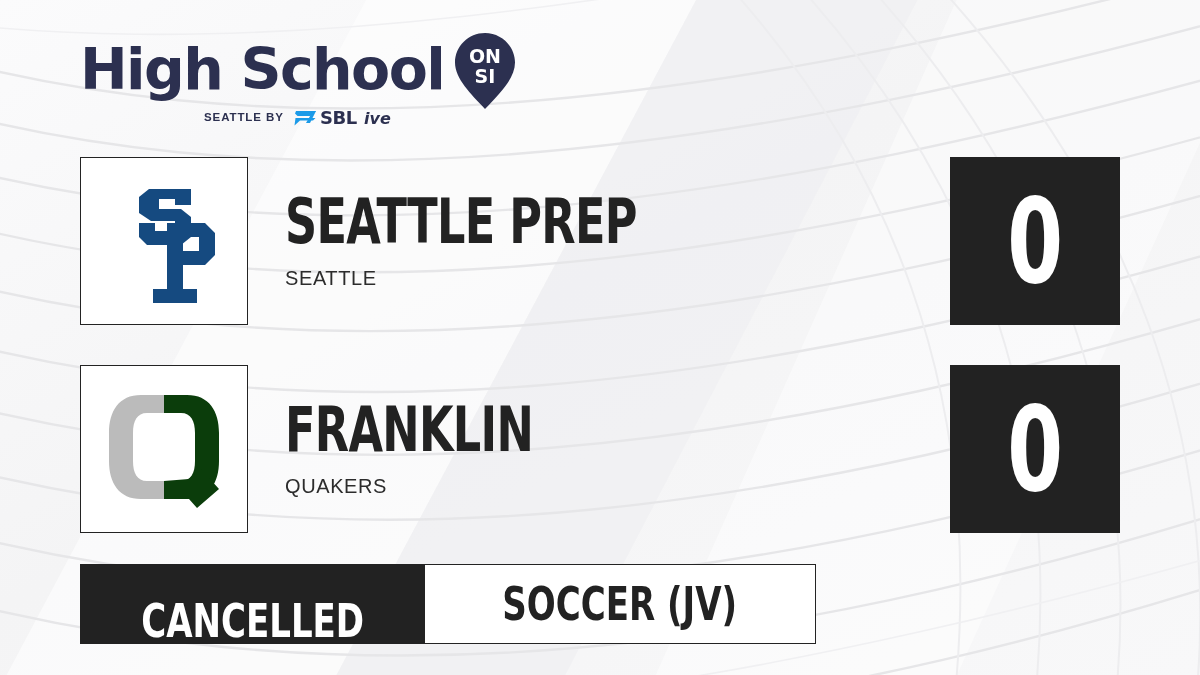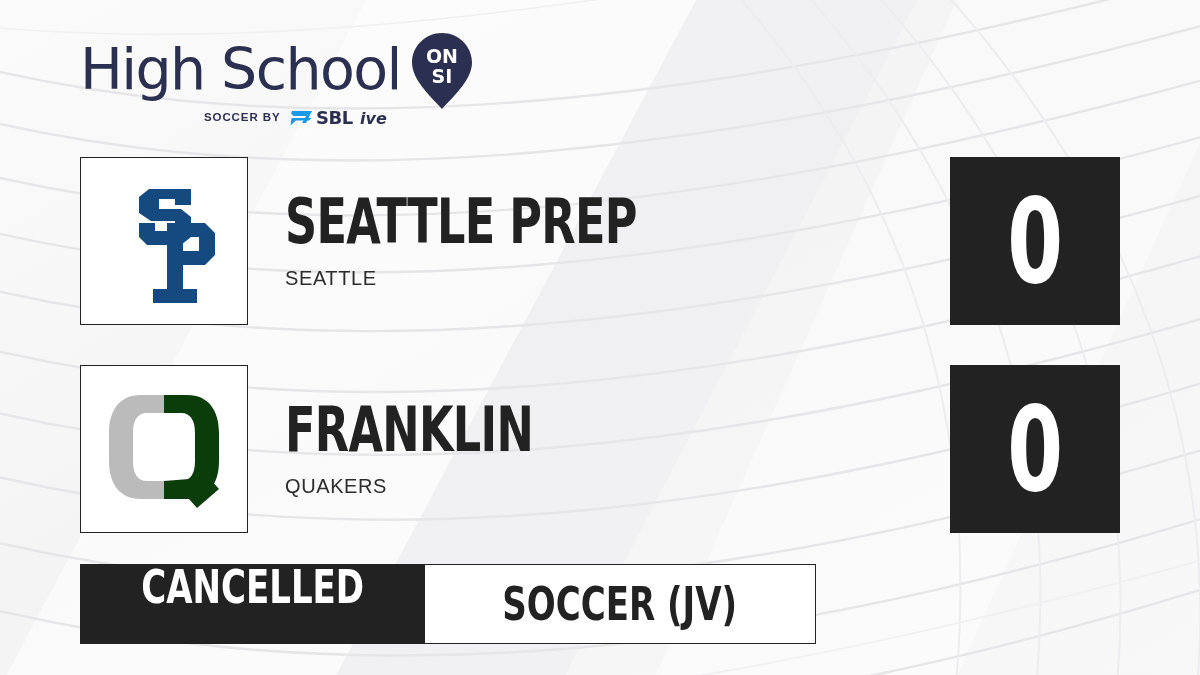--- a/index.html
+++ b/index.html
@@ -37,21 +37,21 @@
     width: 430px;
     height: 100px;
   }
   .brand-row {
     display: flex;
     align-items: center;
     height: 66px;
   }
   .brand-wordmark {
     font-family: "DejaVu Sans", sans-serif;
-    font-weight: normal;
+    font-weight: bold;
     font-size: 57px;
     line-height: 62px;
     letter-spacing: -1.6px;
     color: #2c3050;
     white-space: nowrap;
   }
   .brand-pin {
     margin-left: 10px;
     width: 62px;
     height: 78px;
@@ -157,21 +157,21 @@
     left: 80px;
     top: 564px;
     height: 80px;
     display: flex;
     align-items: stretch;
   }
   .status-state {
     background: #222222;
     color: #ffffff;
     display: flex;
-    align-items: flex-start;
+    align-items: flex-end;
     justify-content: center;
     padding: 0 22px;
     min-width: 255px;
     box-sizing: border-box;
   }
   .status-state-text {
     font-family: "DejaVu Sans", sans-serif;
     font-weight: bold;
     font-size: 46px;
     line-height: 46px;
@@ -256,21 +256,21 @@
       <div class="brand-wordmark">High School</div>
 
       <svg class="brand-pin" viewBox="0 0 62 78" aria-hidden="true">
         <path d="M31 1 C14.5 1 1 14.3 1 30.6 C1 47 17 62 31 77 C45 62 61 47 61 30.6 C61 14.3 47.5 1 31 1 Z" fill="#2c3050"></path>
         <text x="31" y="31" text-anchor="middle" font-family="DejaVu Sans, sans-serif" font-weight="bold" font-size="19" fill="#ffffff">ON</text>
         <text x="31" y="51" text-anchor="middle" font-family="DejaVu Sans, sans-serif" font-weight="bold" font-size="19" fill="#ffffff">SI</text>
       </svg>
     </div>
 
     <div class="brand-sub">
-      <span class="powered-by">SOCCER BY</span>
+      <span class="powered-by">SEATTLE BY</span>
 
       <span class="sblive">
         <svg width="124" height="20" viewBox="0 0 124 20" aria-hidden="true">
 
           <path d="M2 4 L22 4 L16.5 9 L3.5 9 L1 6.5 Z" fill="#1b9ae8"></path>
           <path d="M1.5 11 L21.5 11 L19 13.5 L6 13.5 L0.5 18.5 L1.5 11 Z" fill="#1b9ae8"></path>
           <path d="M22 4 L16 16 L12 16 L19 4 Z" fill="#1b9ae8"></path>
 
           <text x="26" y="17" font-family="DejaVu Sans, sans-serif" font-weight="bold" font-size="18" fill="#2c3050" letter-spacing="-0.5">SBL</text>
 

